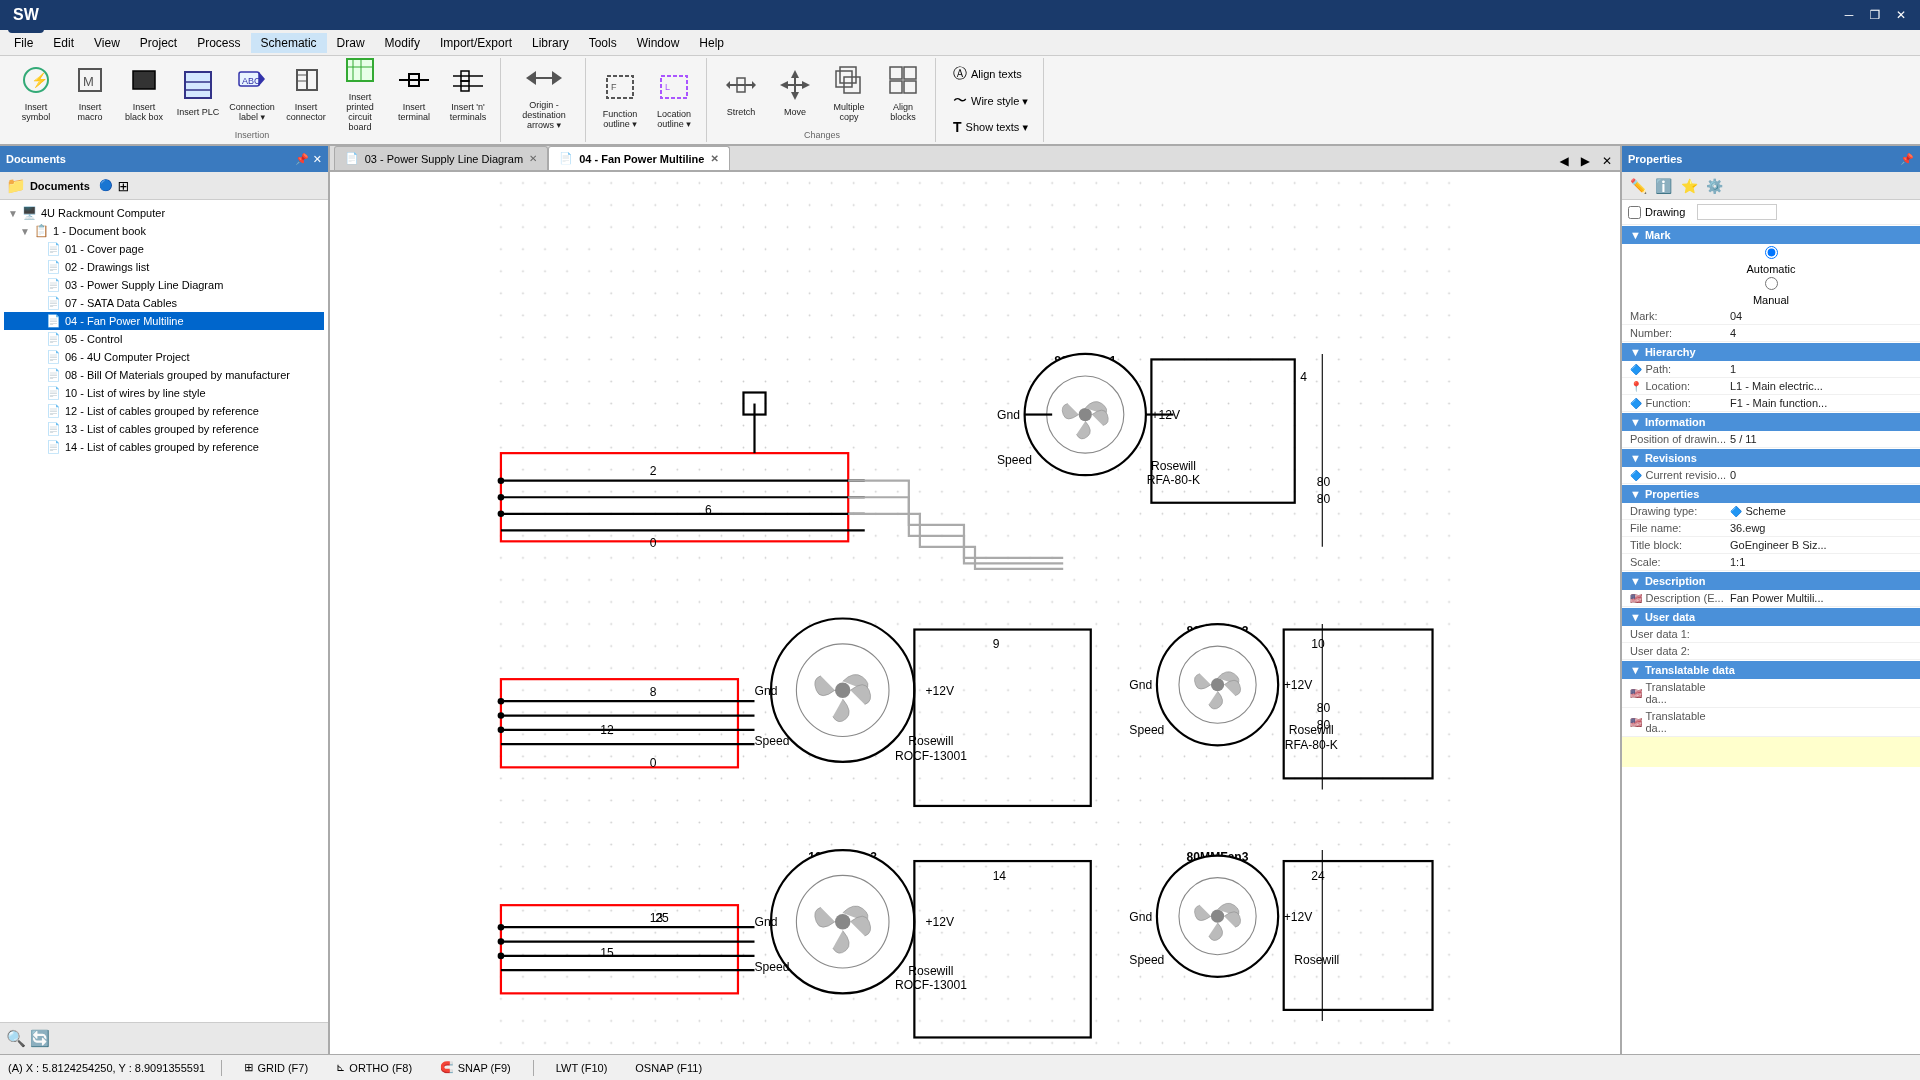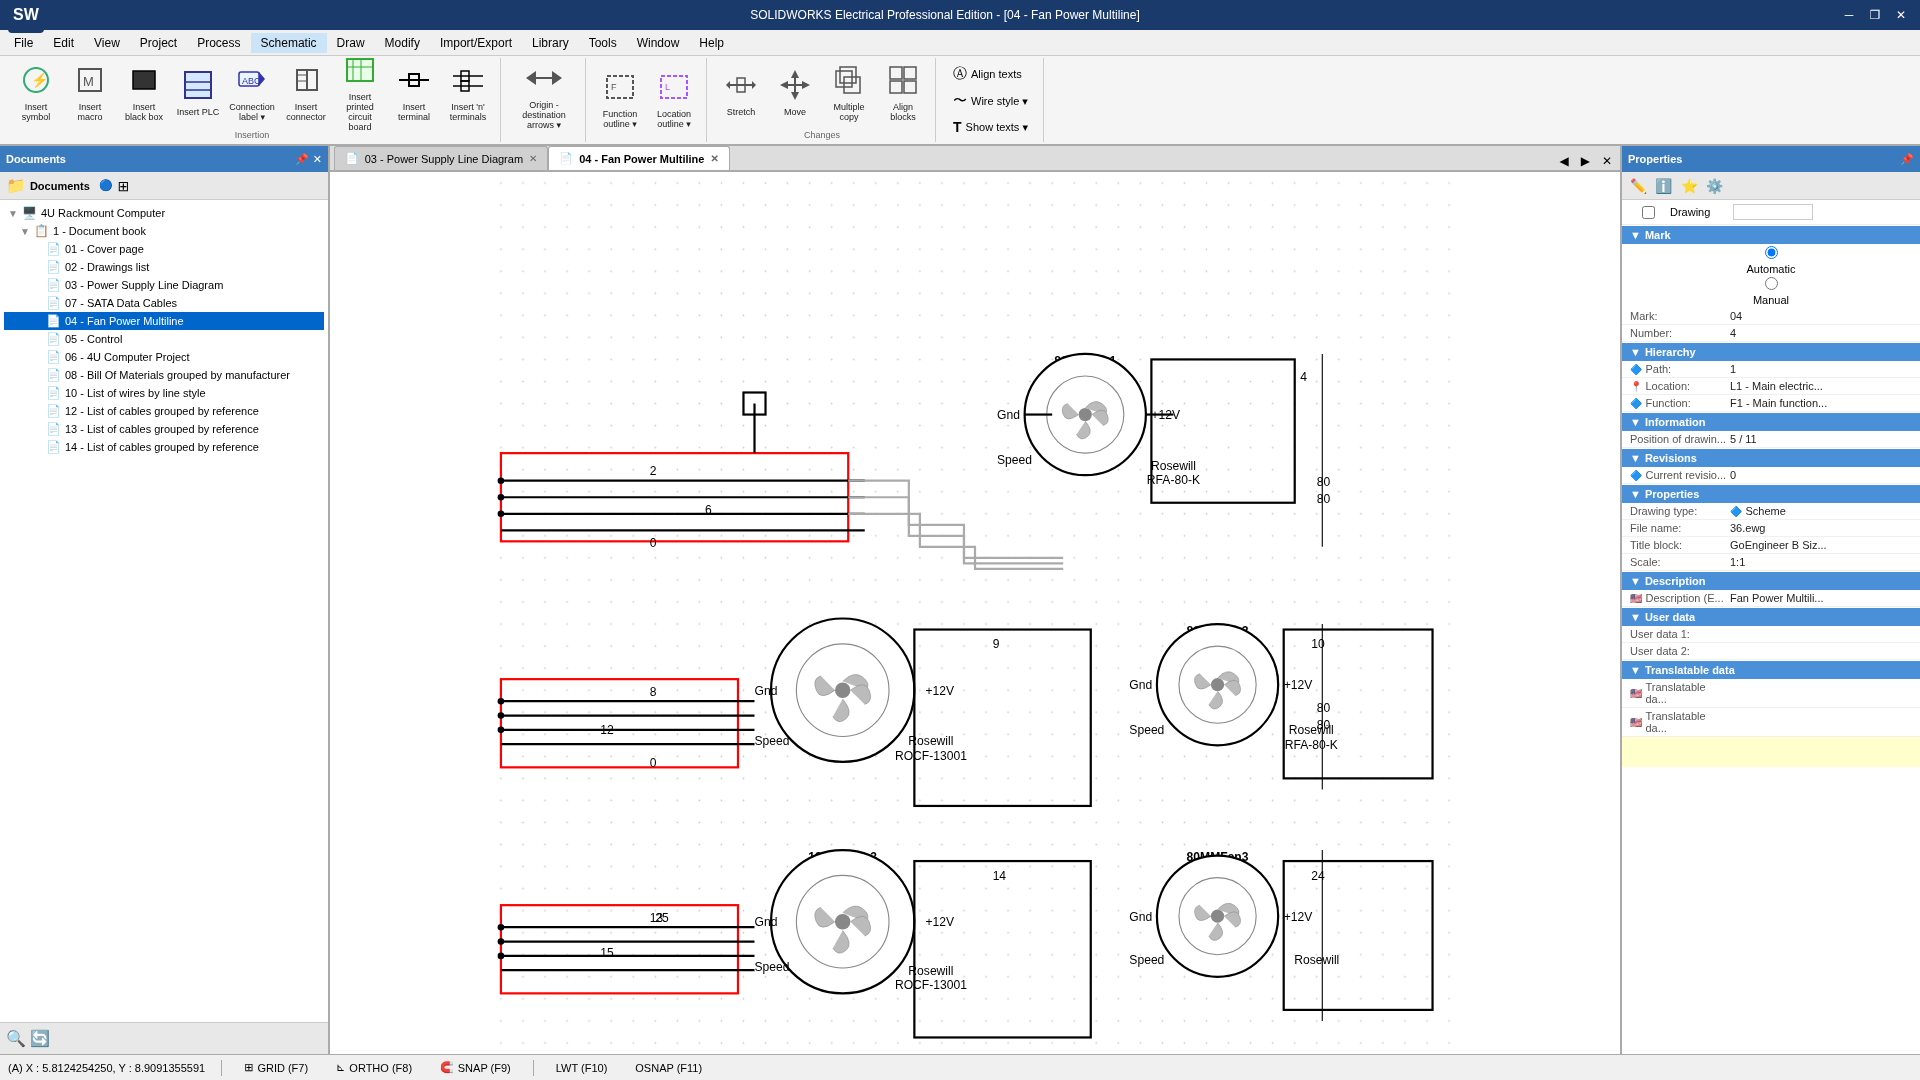--- a/index.html
+++ b/index.html
@@ -117,22 +117,22 @@
     #props-header .ctrl-btn { background: transparent; border: none; color: white; cursor: pointer; font-size: 11px; }
 
     #props-toolbar {
       height: 28px; background: #e8e8e8; border-bottom: 1px solid #ccc;
       display: flex; align-items: center; gap: 4px; padding: 0 6px;
     }
     .props-icon { font-size: 14px; cursor: pointer; padding: 2px; }
 
     #props-content { flex: 1; overflow-y: auto; background: white; }
     .props-drawing-label {
-      padding: 4px 20px; font-size: 11px; border-bottom: 1px solid #eee;
-      display: flex; align-items: center; gap: 15px;
+      padding: 4px 6px; font-size: 11px; border-bottom: 1px solid #eee;
+      display: flex; align-items: center; gap: 4px;
     }
     .props-drawing-label input { font-size: 11px; border: 1px solid #ccc; padding: 1px 4px; }
 
     .props-section-header {
       background: #4a90d9; color: white; padding: 3px 8px;
       font-size: 11px; font-weight: bold; cursor: pointer;
       display: flex; align-items: center; gap: 4px; margin-top: 1px;
     }
     .props-row {
       display: flex; padding: 2px 8px; border-bottom: 1px solid #f0f0f0;
@@ -167,21 +167,20 @@
       color: white; font-weight: bold; font-size: 16px; margin-right: 8px;
     }
   </style>
 </head>
 <body>
 
 <div id="titlebar">
   <div style="display:flex;align-items:center;gap:6px;">
     <div class="logo-box">SW</div>
   </div>
-  <div class="title">SOLIDWORKS Electrical Professional Edition - [04 - Fan Power Multiline]</div>
   <div class="win-controls">
     <button class="win-btn">─</button>
     <button class="win-btn">❐</button>
     <button class="win-btn close">✕</button>
   </div>
 </div>
 
 <div id="menubar">
   <span class="menu-item">File</span>
   <span class="menu-item">Edit</span>

